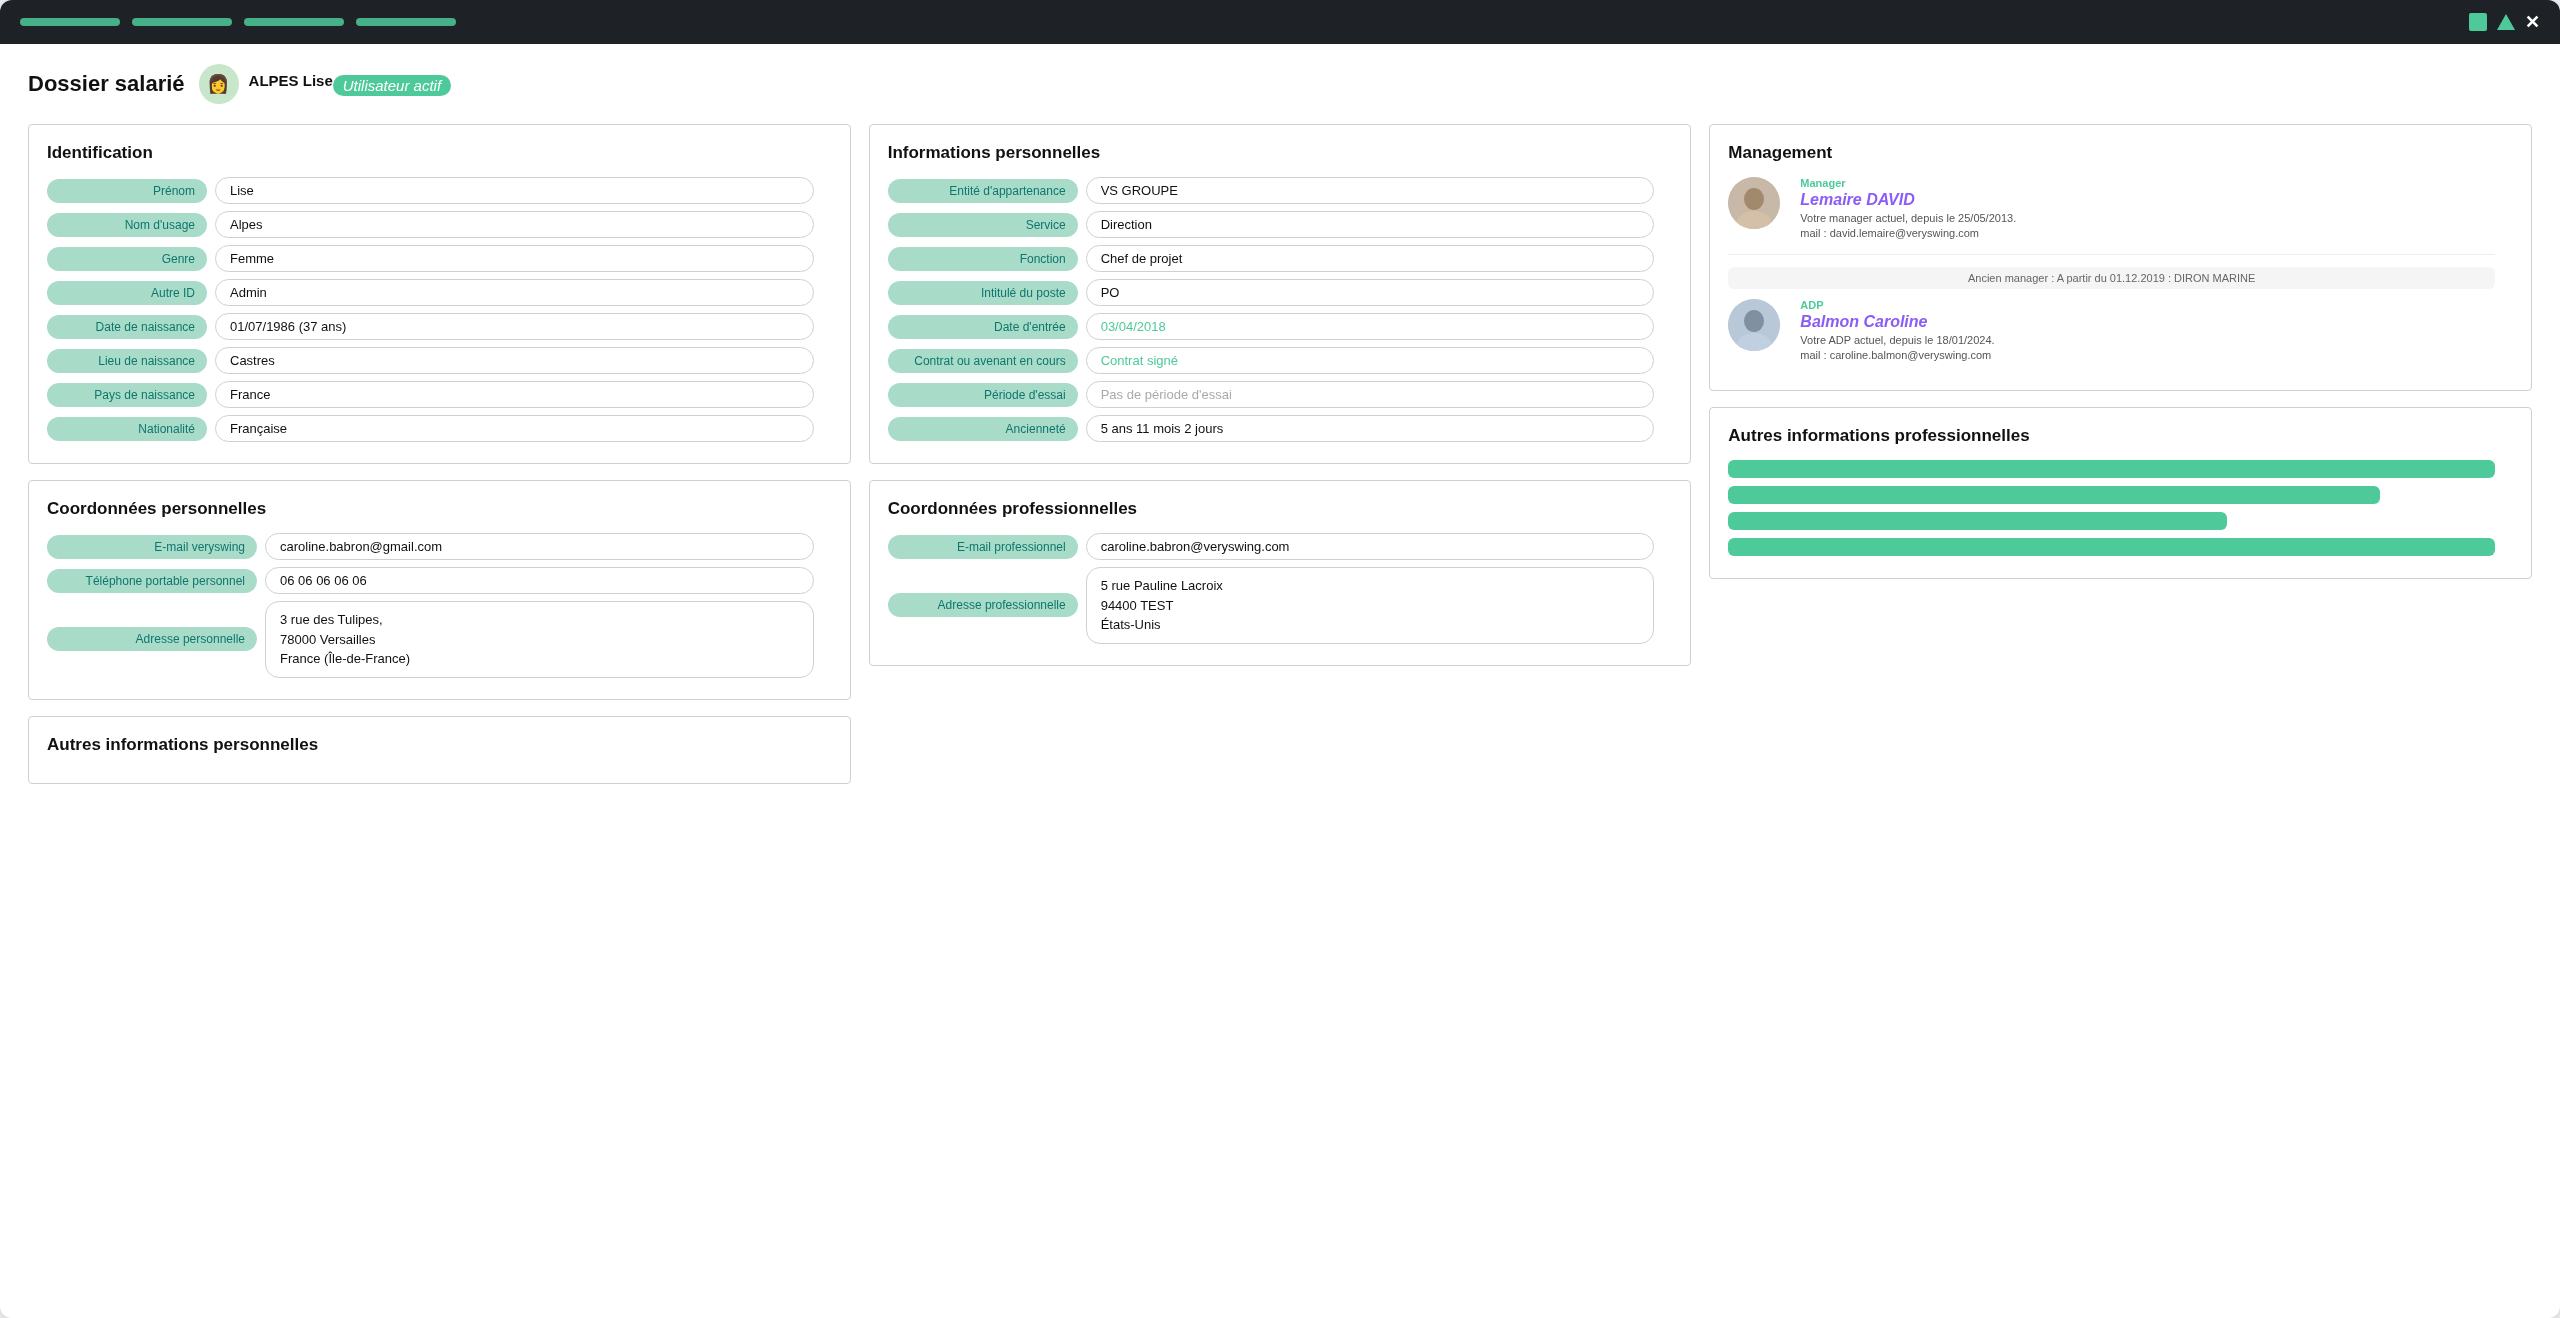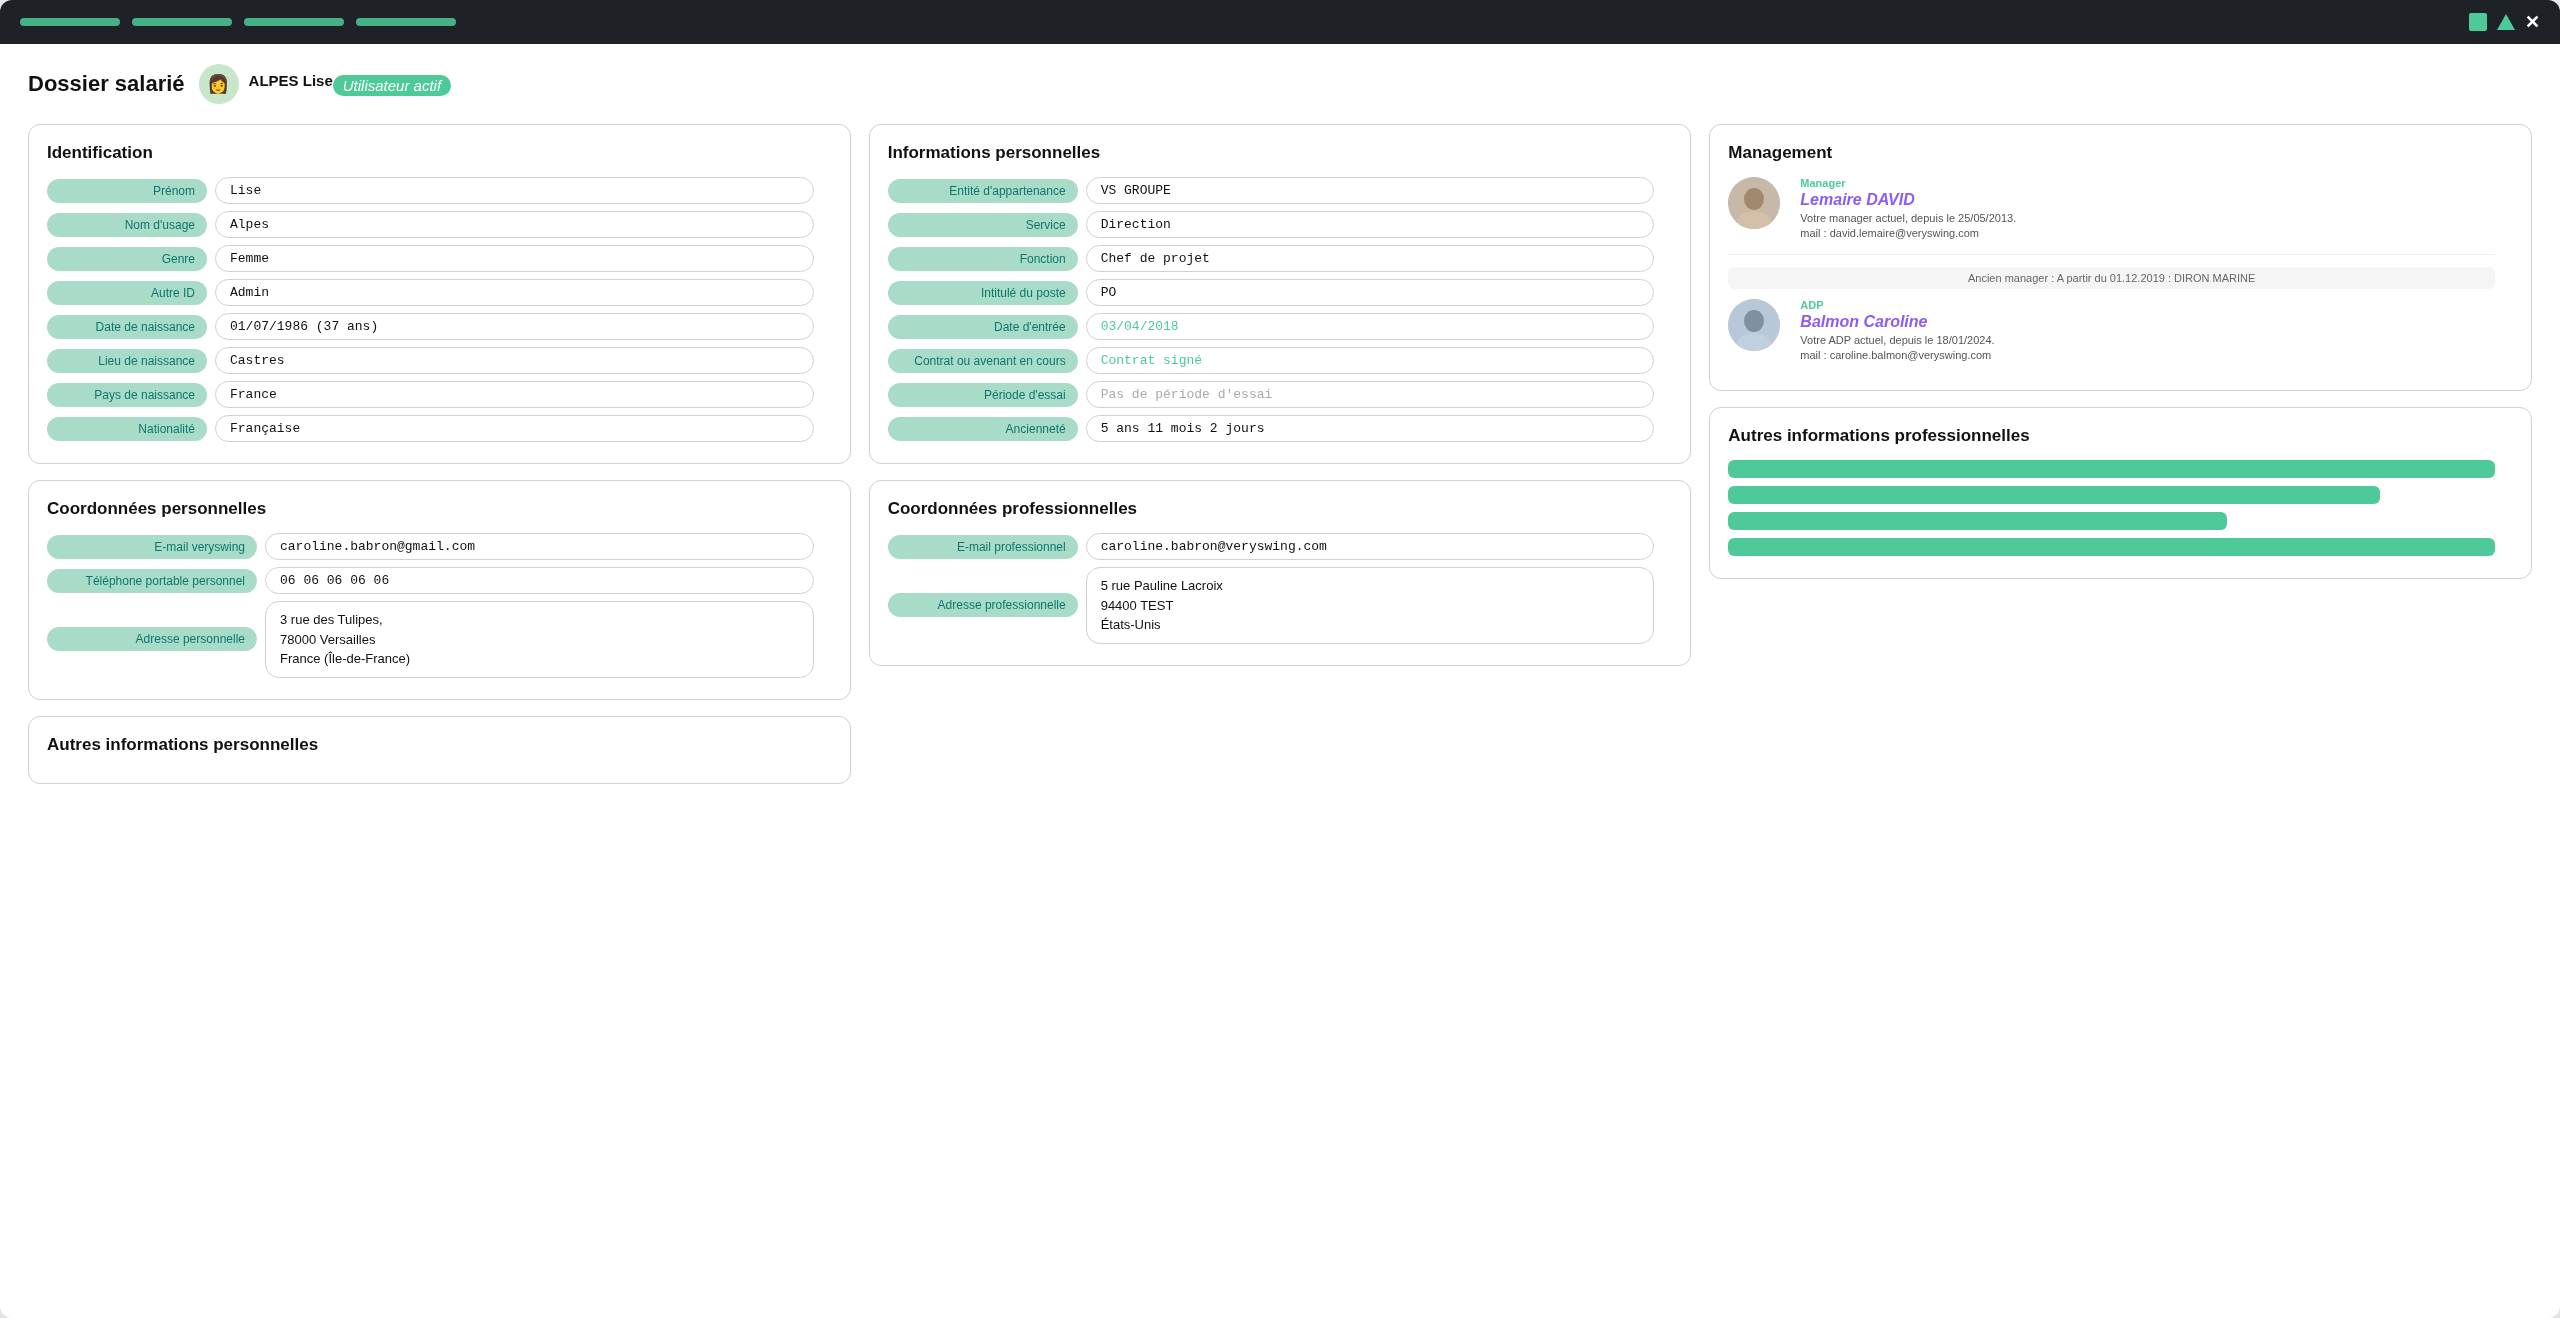--- a/index.html
+++ b/index.html
@@ -147,21 +147,21 @@
     }
 
     .right-col {
       display: flex;
       flex-direction: column;
       gap: 16px;
     }
 
     .card {
       border: 1.5px solid #d0d0d0;
-      border-radius: 12px;
+      border-radius: 4px;
       padding: 18px 36px 14px 18px;
       background: #fff;
     }
 
     .card-title {
       font-size: 17px;
       font-weight: 600;
       color: #111;
       margin-bottom: 14px;
     }
@@ -193,21 +193,20 @@
     }
 
     .field-value {
       border: 1.5px solid #d0d0d0;
       border-radius: 20px;
       padding: 5px 14px;
       font-size: 13px;
       color: #111;
       flex: 1;
       background: #fff;
-      font-family: Liberation Mono, monospace;
     }
 
     .field-value.muted {
       color: #aaa;
     }
 
     .field-value.teal {
       color: #4eca9a;
     }
 

